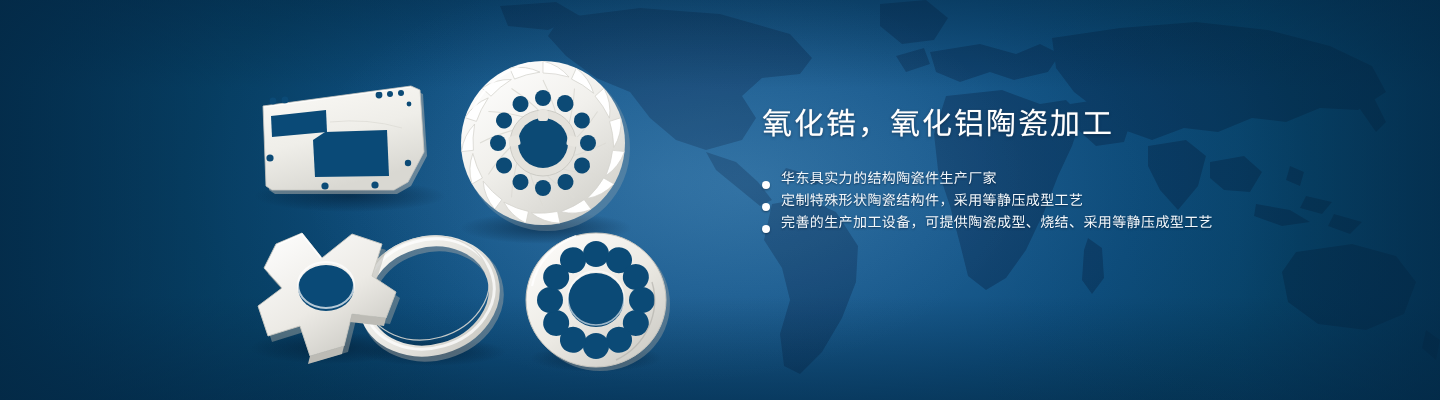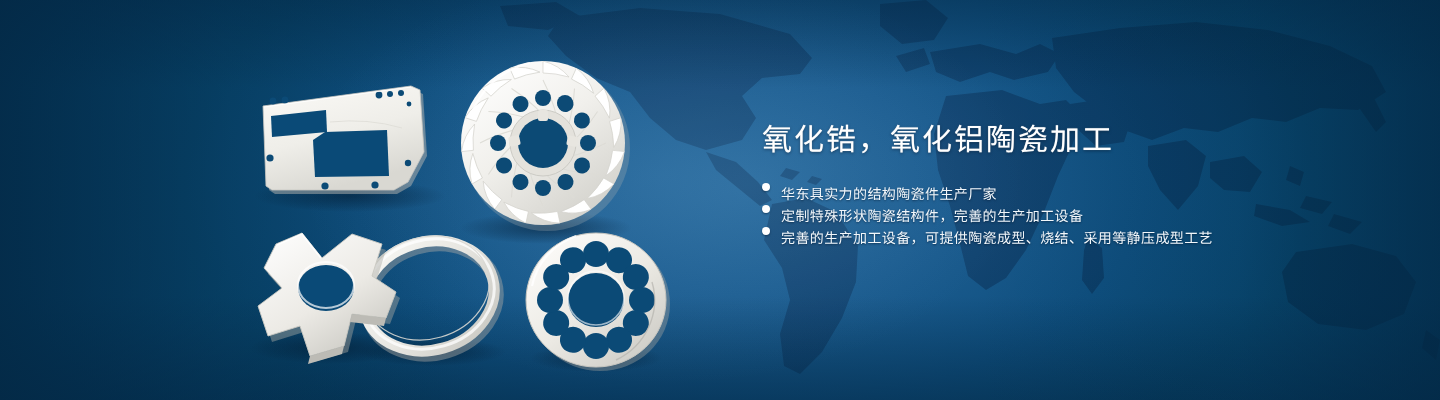--- a/index.html
+++ b/index.html
@@ -67,32 +67,32 @@
     left: 762px;
     top: 106px;
     width: 620px;
   }
   .headline {
     color: #ffffff;
     font-size: 30px;
     line-height: 1.18;
     letter-spacing: 2px;
     font-weight: 400;
-    margin: 16px 0 26px 0;
+    margin: 0 0 26px 0;
     text-shadow: 0 1px 3px rgba(0,22,44,0.55), 0 0 1px rgba(255,255,255,0.5);
     white-space: nowrap;
   }
   .feature-list {
     list-style: none;
     margin: 0;
     padding: 0;
   }
   .feature-item {
     display: flex;
-    align-items: flex-start;
+    align-items: flex-end;
     height: 22px;
     margin-bottom: 0px;
   }
   .bullet-dot {
     width: 8px;
     height: 8px;
     border-radius: 50%;
     background: #ffffff;
     flex: 0 0 8px;
     margin-right: 11px;
@@ -355,21 +355,21 @@
   <div class="copy">
     <h1 class="headline">氧化锆，氧化铝陶瓷加工</h1>
 
     <ul class="feature-list">
       <li class="feature-item">
         <span class="bullet-dot"></span>
         <span class="feature-text">华东具实力的结构陶瓷件生产厂家</span>
       </li>
       <li class="feature-item">
         <span class="bullet-dot"></span>
-        <span class="feature-text">定制特殊形状陶瓷结构件，完善的生产加工设备</span>
+        <span class="feature-text">定制特殊形状陶瓷结构件，采用等静压成型工艺</span>
       </li>
       <li class="feature-item">
         <span class="bullet-dot"></span>
         <span class="feature-text">完善的生产加工设备，可提供陶瓷成型、烧结、采用等静压成型工艺</span>
       </li>
     </ul>
   </div>
 
 </div>
 

